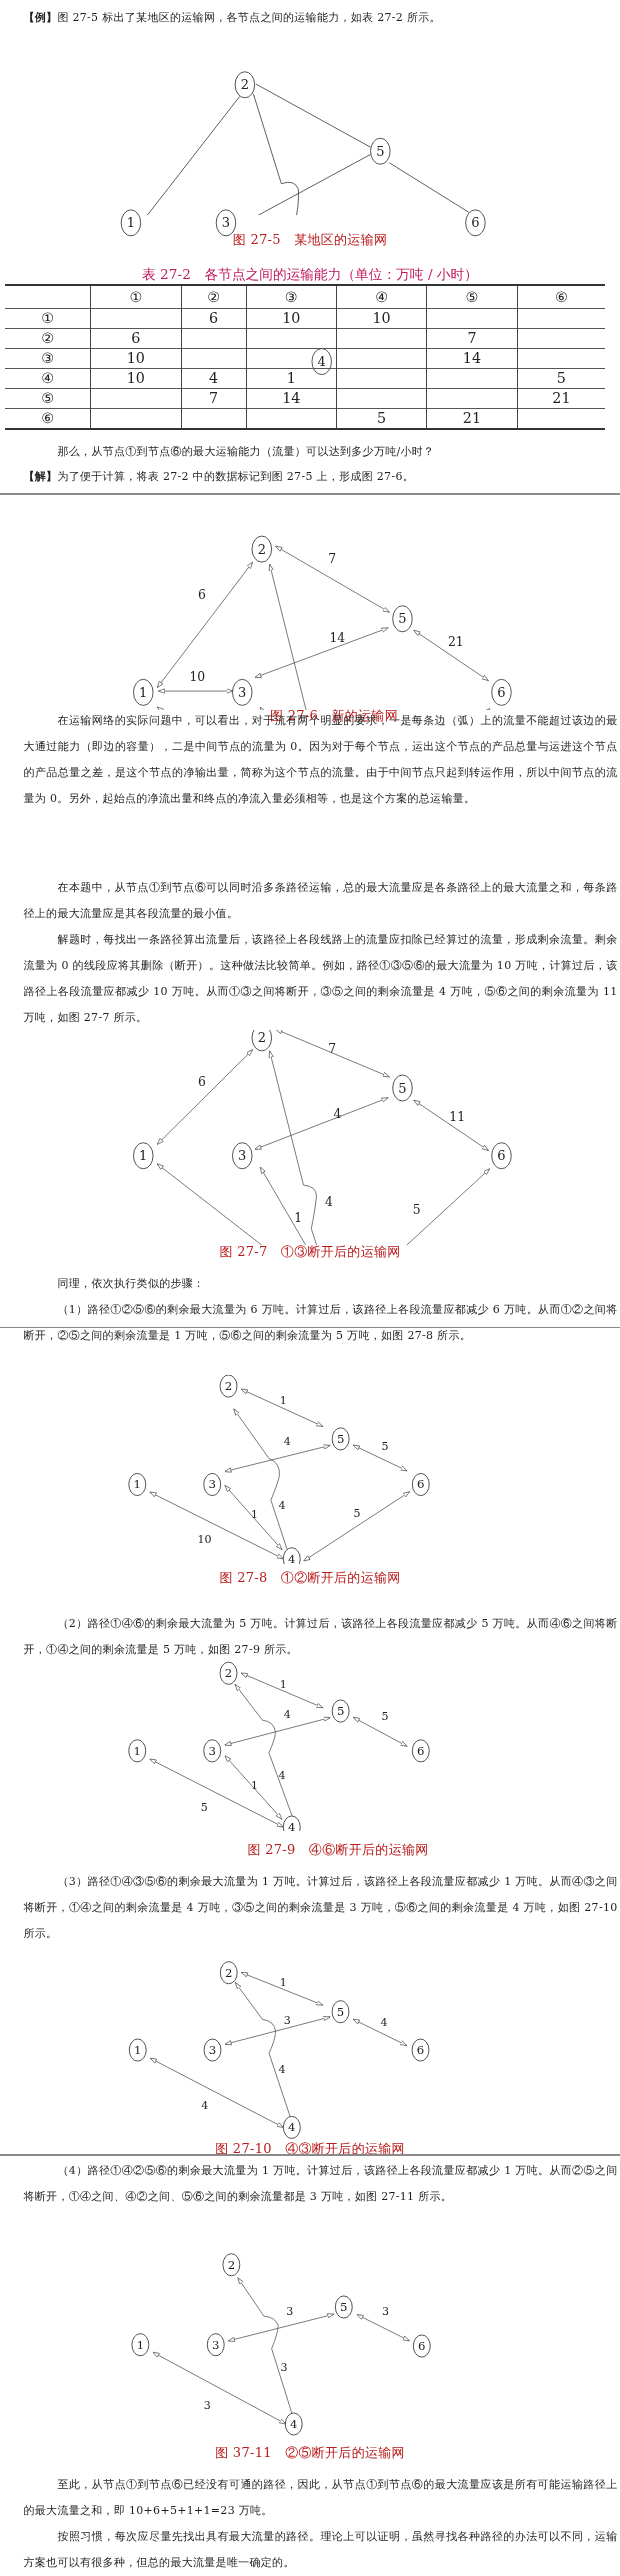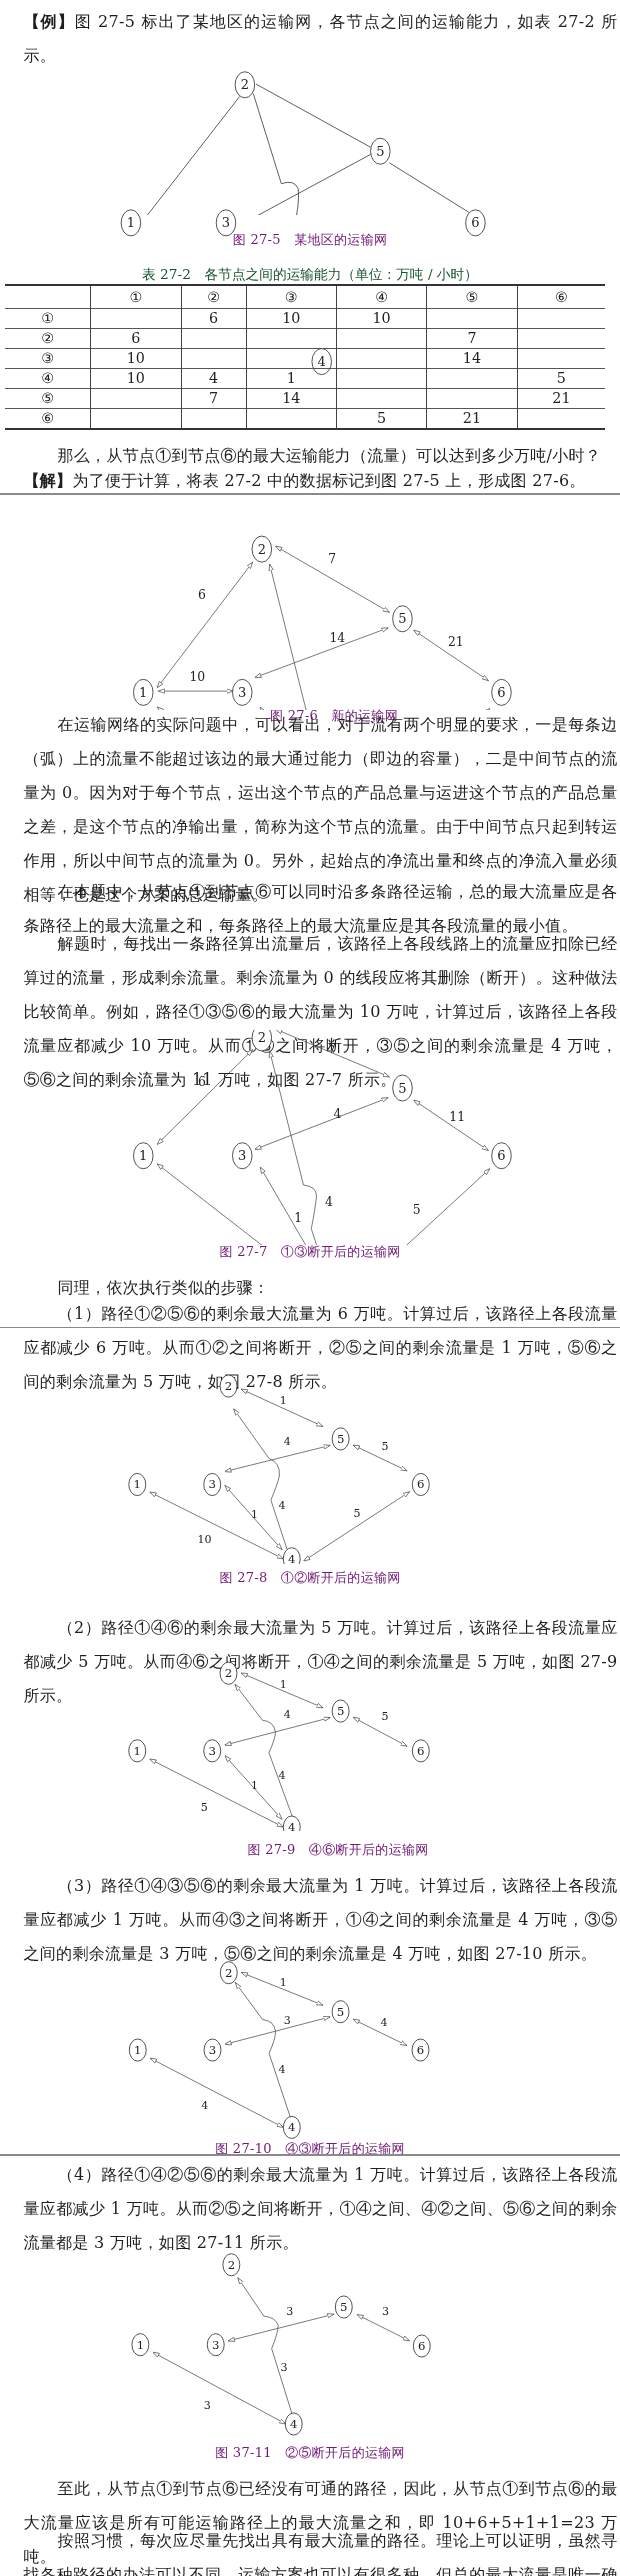--- a/index.html
+++ b/index.html
@@ -3,32 +3,32 @@
 <meta charset="utf-8">
 <style>
   html, body { margin: 0; padding: 0; background: #ffffff; }
   body {
     width: 620px; height: 2576px; position: relative; overflow: hidden;
     font-family: "DejaVu Serif", "Liberation Serif", serif; color: #1a1a1a;
   }
   .abs { position: absolute; }
   .para {
     position: absolute; left: 23.5px; width: 594px;
-    font-size: 16px; line-height: 34px; letter-spacing: 0.3px;
+    font-size: 11px; line-height: 26px; letter-spacing: 0.3px;
     text-align: justify; color: #1e1e1e;
   }
   .para p { margin: 0; }
   .indent { text-indent: 34px; }
   .caption {
     position: absolute; left: 0; width: 620px; text-align: center;
-    font-size: 13px; color: #701a75; letter-spacing: 0.3px;
+    font-size: 13px; color: #b91c1c; letter-spacing: 0.3px;
   }
   .table-title {
     position: absolute; left: 0; width: 620px; text-align: center;
-    font-size: 13.7px; color: #14532d;
+    font-size: 13.7px; color: #be185d;
   }
   table.cap {
     position: absolute; left: 5.2px; top: 277px; width: 600px;
     border-collapse: collapse; font-size: 14.3px; color: #222;
   }
   table.cap td {
     height: 19px; text-align: center; border-top: 1.3px solid #555;
     border-left: 0.7px solid #444; padding: 0;
   }
   table.cap tr:first-child td { border-top: 2px solid #333; height: 21.5px; }

